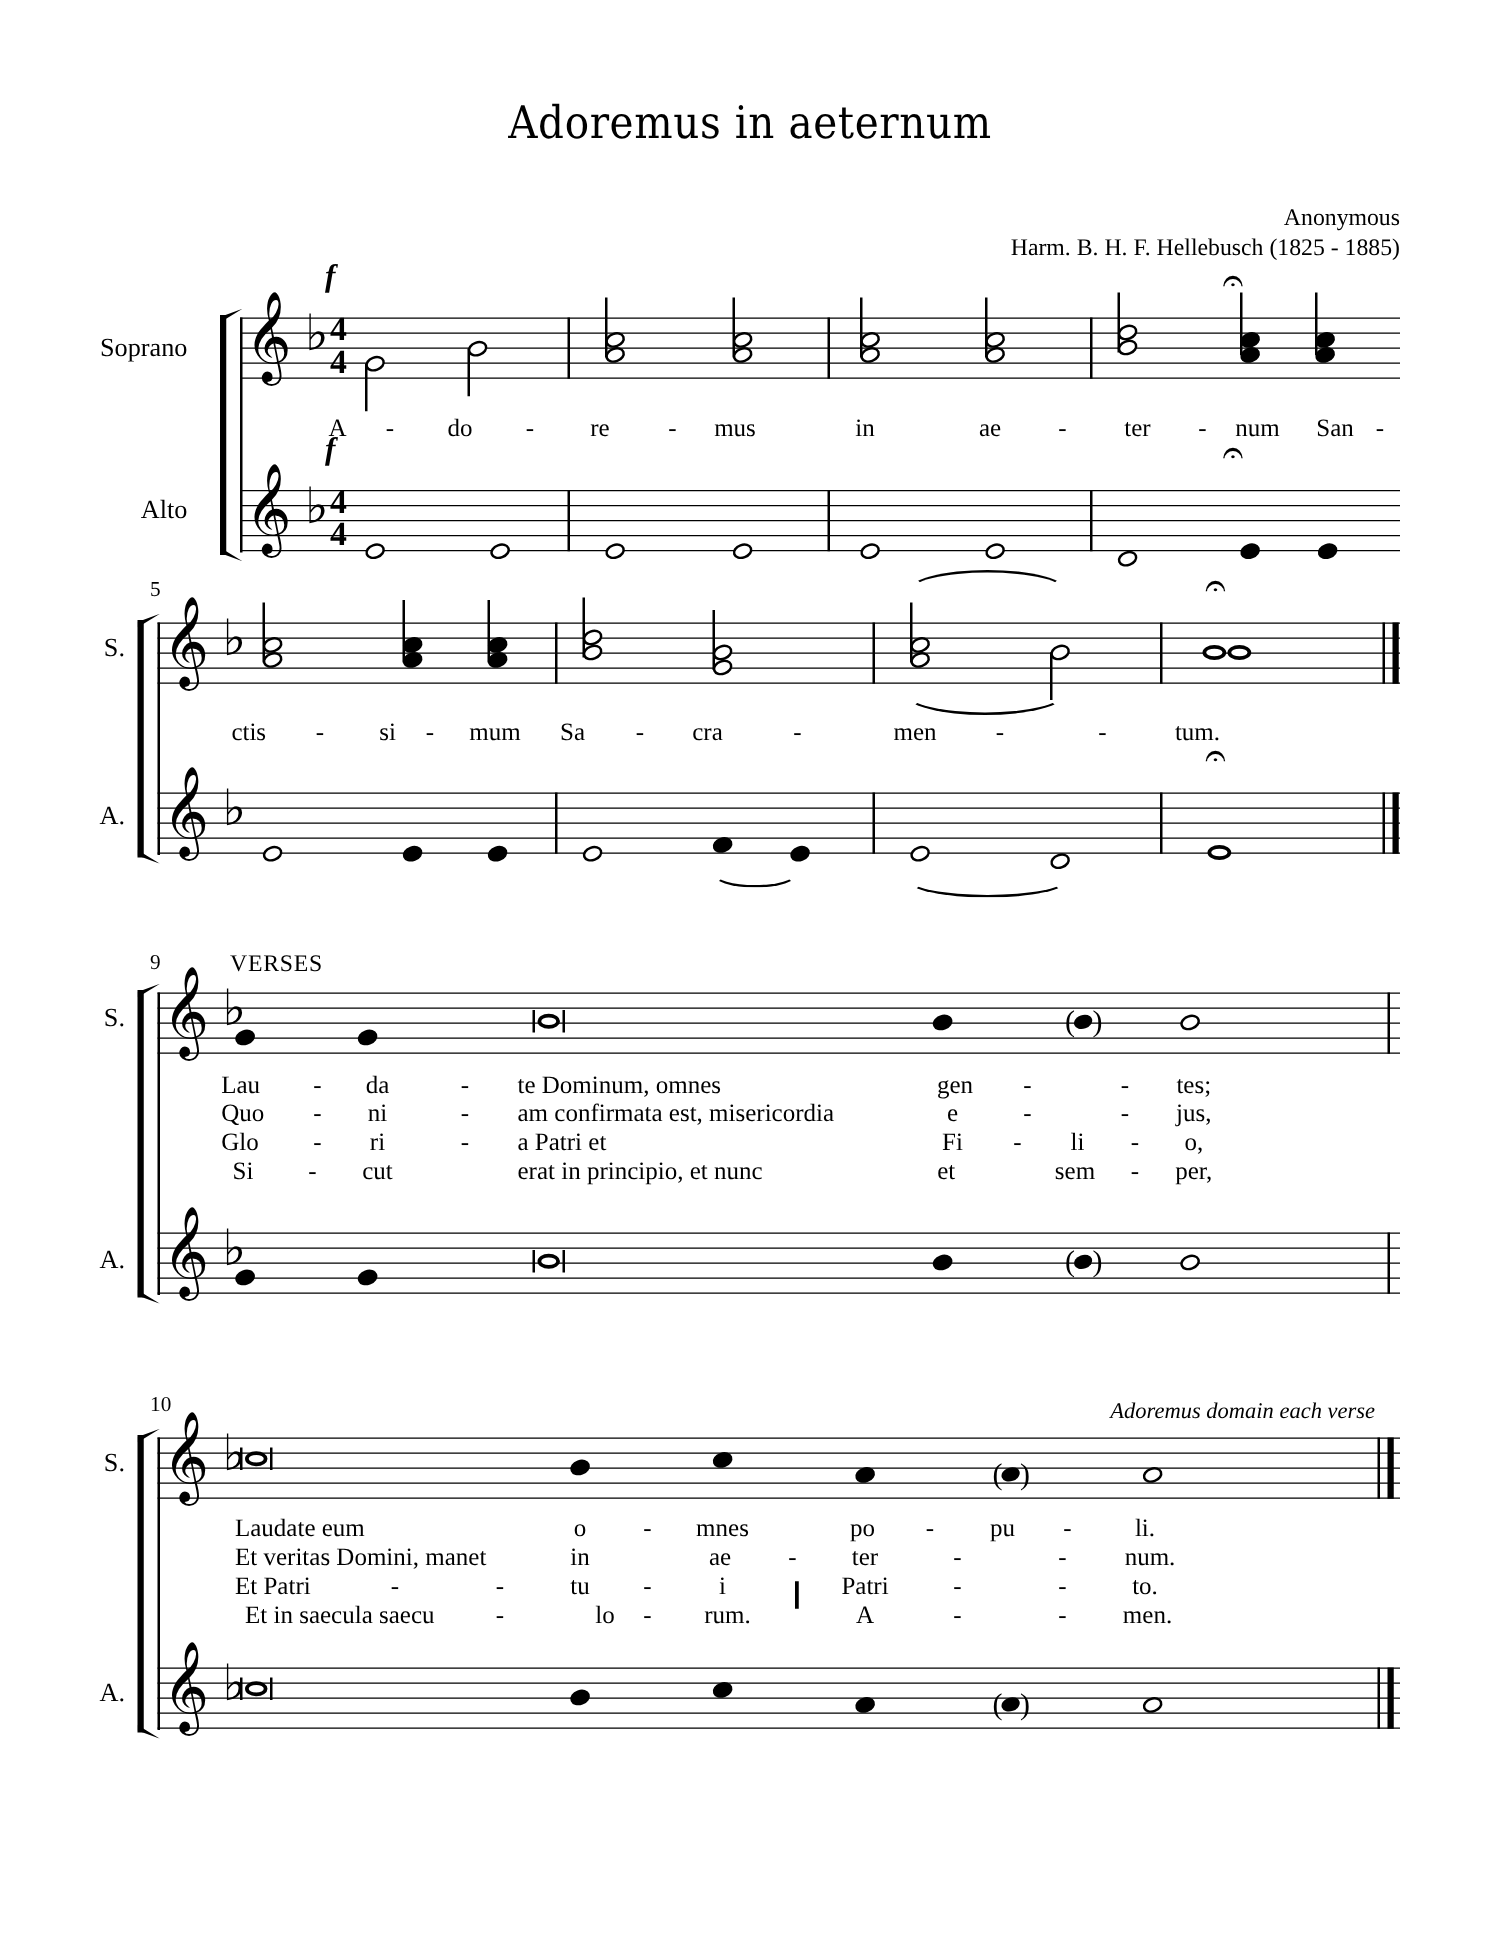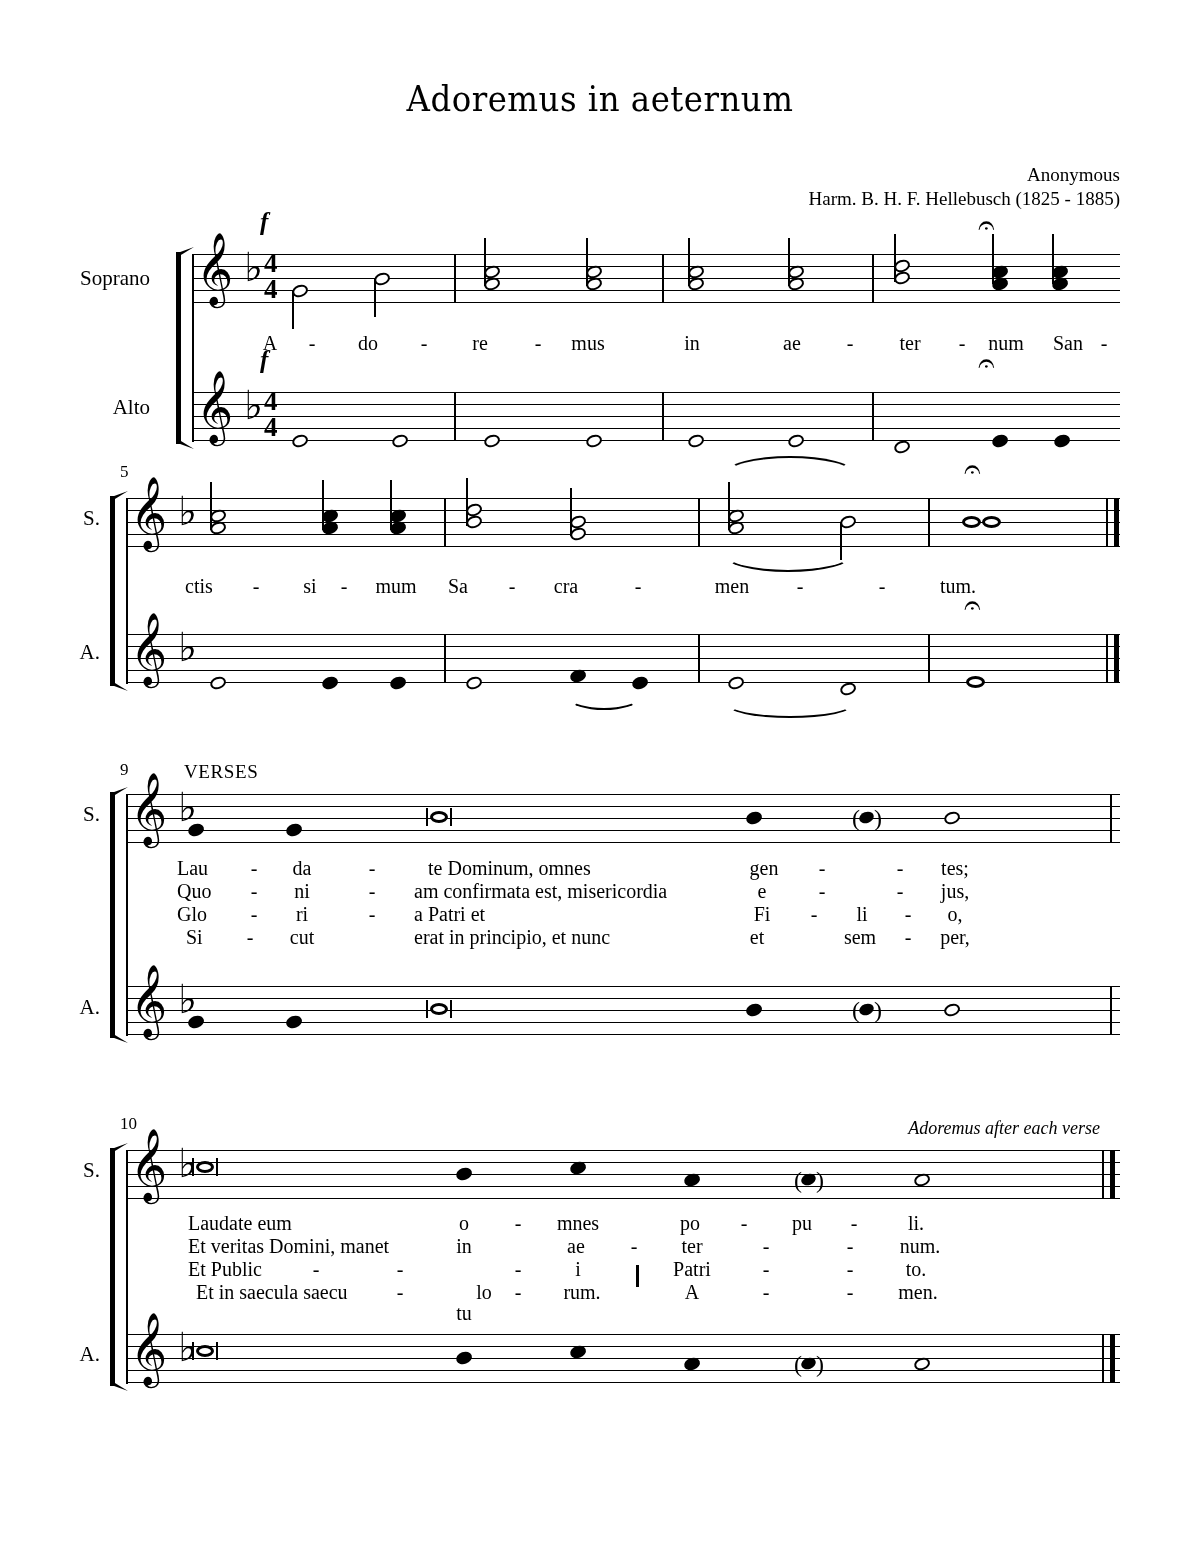--- a/index.html
+++ b/index.html
@@ -451,21 +451,21 @@
       </div>
       <div class="nh open" style="left:818px; top:18px;"></div>
       <div class="barline" style="left:984px; top:0; height:49px;"></div>
     </div>
 
     <div class="lyricrow" style="top:857px;">
       <span class="ly left" style="left:177px;">Lau</span>
       <span class="ly" style="left:254px;">-</span>
       <span class="ly" style="left:302px;">da</span>
       <span class="ly" style="left:372px;">-</span>
-      <span class="ly left" style="left:428px;">te Dominum, omnes</span>
+      <span class="ly left" style="left:414px;">te Dominum, omnes</span>
       <span class="ly" style="left:764px;">gen</span>
       <span class="ly" style="left:822px;">-</span>
       <span class="ly" style="left:900px;">-</span>
       <span class="ly" style="left:955px;">tes;</span>
     </div>
     <div class="lyricrow" style="top:880px;">
       <span class="ly left" style="left:177px;text-align:center;">Quo</span>
       <span class="ly" style="left:254px;">-</span>
       <span class="ly" style="left:302px;">ni</span>
       <span class="ly" style="left:372px;">-</span>
@@ -522,21 +522,21 @@
         <span class="pn-p pn-rp">)</span>
       </div>
       <div class="nh open" style="left:818px; top:18px;"></div>
       <div class="barline" style="left:984px; top:0; height:49px;"></div>
     </div>
   </div>
 
   <div class="system" style="top:0;">
 
     <div class="measnum" style="top:1114px; left:120px;">10</div>
-    <div class="rubric" style="top:1118px; right:100px;">Adoremus after each verse</div>
+    <div class="rubric" style="top:1118px; right:100px;">Adoremus domain each verse</div>
 
     <div class="part-label" style="top:1158px; left:60px; width:40px;">S.</div>
     <div class="part-label" style="top:1342px; left:60px; width:40px;">A.</div>
 
     <div class="brace" style="top:1148px; left:110px; height:238px;"></div>
     <div class="sysbar" style="top:1150px; left:126px; height:234px;"></div>
 
     <div class="staff" style="top:1150px; left:126px; width:994px; height:50px;">
       <div class="line l0"></div>
       <div class="line l1"></div>
@@ -580,24 +580,24 @@
       <span class="ly left" style="left:188px;">Et veritas Domini, manet</span>
       <span class="ly" style="left:464px;">in</span>
       <span class="ly" style="left:576px;">ae</span>
       <span class="ly" style="left:634px;">-</span>
       <span class="ly" style="left:692px;">ter</span>
       <span class="ly" style="left:766px;">-</span>
       <span class="ly" style="left:850px;">-</span>
       <span class="ly" style="left:920px;">num.</span>
     </div>
     <div class="lyricrow" style="top:1258px;">
-      <span class="ly left" style="left:188px;">Et Public</span>
+      <span class="ly left" style="left:188px;">Et Patri</span>
       <span class="ly" style="left:316px;">-</span>
       <span class="ly" style="left:400px;">-</span>
-      <span class="ly" style="left:464px;margin-top:44px;">tu</span>
+      <span class="ly" style="left:464px;">tu</span>
       <span class="ly" style="left:518px;">-</span>
       <span class="ly" style="left:578px;">i</span>
       <span class="ly" style="left:692px;">Patri</span>
       <span class="ly" style="left:766px;">-</span>
       <span class="ly" style="left:850px;">-</span>
       <span class="ly" style="left:916px;">to.</span>
     </div>
     <div class="lyricrow" style="top:1281px;">
       <span class="ly left" style="left:196px;">Et in saecula saecu</span>
       <span class="ly" style="left:400px;">-</span>

